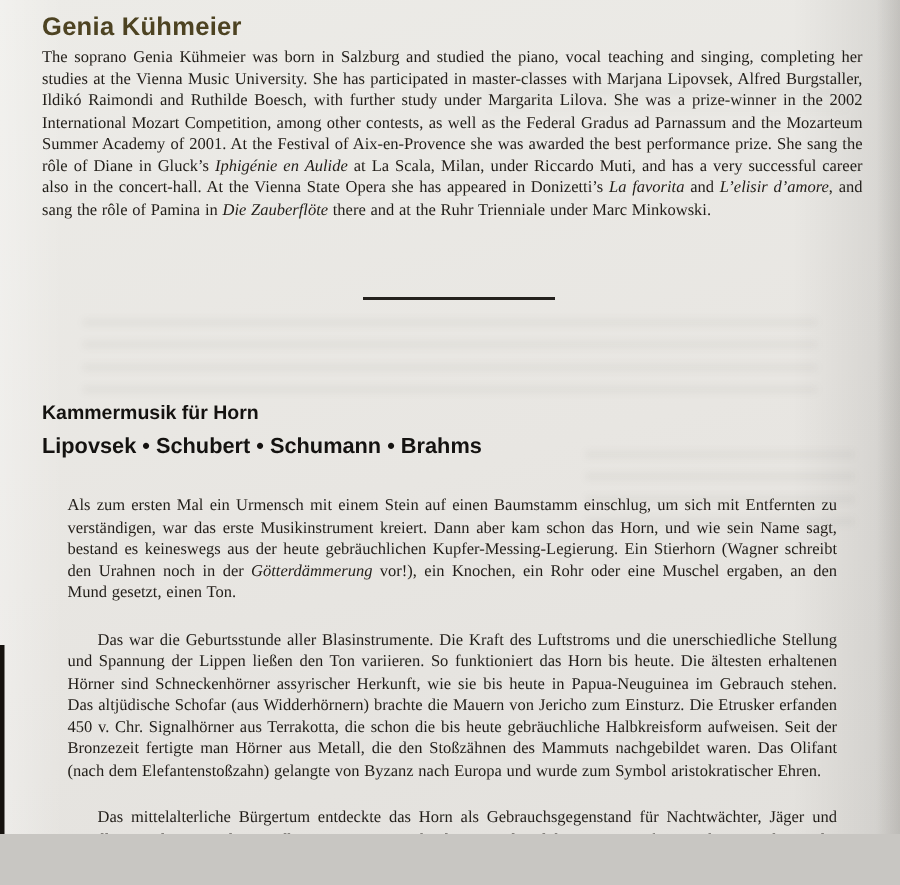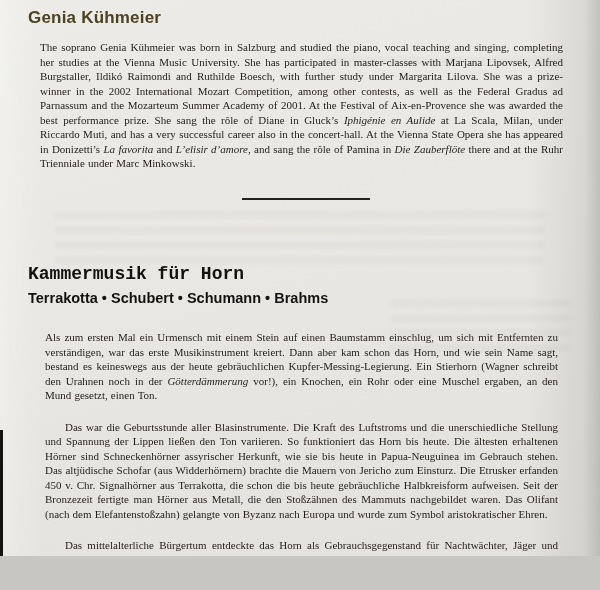--- a/index.html
+++ b/index.html
@@ -43,41 +43,41 @@
   
   .artist-section { position: absolute; top: 8px; left: 28px; right: 25px; }
   .artist-name {
     margin: 0 0 3px 0;
     font-family: "Liberation Sans", sans-serif;
     font-weight: bold;
     font-size: 17px; line-height: 20px;
     letter-spacing: 0.2px;
   }
   .body-text {
-    margin: 12px;
+    margin: 0;
     font-size: 11px; line-height: 14.5px;
     text-align: justify;
     word-spacing: 0.4px;
   }
   .body-text em { font-style: italic; }
 
   
   .divider {
     position: absolute; top: 198px; left: 242px;
     width: 128px; height: 2px;
     background: #24211d;
   }
 
   
   .program-section { position: absolute; top: 263px; left: 28px; right: 25px; }
   .program-title {
     margin: 0;
-    font-family: Liberation Mono, monospace;
+    font-family: Liberation Sans, sans-serif;
     font-weight: bold;
-    font-size: 18px; line-height: 23px;
+    font-size: 13px; line-height: 23px;
     color: #141210;
   }
   .program-composers {
     margin: 3px 0 0 0;
     font-family: "Liberation Sans", sans-serif;
     font-weight: bold;
     font-size: 14.5px; line-height: 18px;
     color: #141210;
   }
 
@@ -118,21 +118,21 @@
 
   <div class="artist-section">
     <h1 class="artist-name" style="color: rgb(77, 67, 34);">Genia Kühmeier</h1>
     <p class="body-text"><span>The soprano Genia Kühmeier was born in Salzburg and studied the piano, vocal teaching and singing, completing her studies at the Vienna Music University. She has participated in master-classes with Marjana Lipovsek, Alfred Burgstaller, Ildikó Raimondi and Ruthilde Boesch, with further study under Margarita Lilova. She was a prize-winner in the 2002 International Mozart Competition, among other contests, as well as the Federal Gradus ad Parnassum and the Mozarteum Summer Academy of 2001. At the Festival of Aix-en-Provence she was awarded the best performance prize. She sang the rôle of Diane in Gluck’s </span><em>Iphigénie en Aulide</em><span> at La Scala, Milan, under Riccardo Muti, and has a very successful career also in the concert-hall. At the Vienna State Opera she has appeared in Donizetti’s </span><em>La favorita</em><span> and </span><em>L’elisir d’amore</em><span>, and sang the rôle of Pamina in </span><em>Die Zauberflöte</em><span> there and at the Ruhr Trienniale under Marc Minkowski.</span></p>
   </div>
 
   <div class="divider"></div>
 
   <div class="program-section">
     <h2 class="program-title">Kammermusik für Horn</h2>
-    <h3 class="program-composers">Terrakotta • Schubert • Schumann • Brahms</h3>
+    <h3 class="program-composers">Lipovsek • Schubert • Schumann • Brahms</h3>
   </div>
 
   <div class="essay-section">
     <p class="body-text essay-paragraph"><span>Als zum ersten Mal ein Urmensch mit einem Stein auf einen Baumstamm einschlug, um sich mit Entfernten zu verständigen, war das erste Musikinstrument kreiert. Dann aber kam schon das Horn, und wie sein Name sagt, bestand es keineswegs aus der heute gebräuchlichen Kupfer-Messing-Legierung. Ein Stierhorn (Wagner schreibt den Urahnen noch in der </span><em>Götterdämmerung</em><span> vor!), ein Knochen, ein Rohr oder eine Muschel ergaben, an den Mund gesetzt, einen Ton.</span></p>
     <p class="body-text essay-paragraph indented"><span>Das war die Geburtsstunde aller Blasinstrumente. Die Kraft des Luftstroms und die unerschiedliche Stellung und Spannung der Lippen ließen den Ton variieren. So funktioniert das Horn bis heute. Die ältesten erhaltenen Hörner sind Schneckenhörner assyrischer Herkunft, wie sie bis heute in Papua-Neuguinea im Gebrauch stehen. Das altjüdische Schofar (aus Widderhörnern) brachte die Mauern von Jericho zum Einsturz. Die Etrusker erfanden 450 v. Chr. Signalhörner aus Terrakotta, die schon die bis heute gebräuchliche Halbkreisform aufweisen. Seit der Bronzezeit fertigte man Hörner aus Metall, die den Stoßzähnen des Mammuts nachgebildet waren. Das Olifant (nach dem Elefantenstoßzahn) gelangte von Byzanz nach Europa und wurde zum Symbol aristokratischer Ehren.</span></p>
     <p class="body-text essay-paragraph indented"><span>Das mittelalterliche Bürgertum entdeckte das Horn als Gebrauchsgegenstand für Nachtwächter, Jäger und Postillone. Als man die Jagdhörner zum Zweck der Signalproduktion zu verfeinern begann, hatte die Geburtsstunde des Horns als Musikinstrument geschlagen. Das Parforcejagdhorn, von den Hofkomponisten Ludwigs XIV. einfallsreich eingesetzt, ist noch bei Rossini in Verwendung.</span></p>
   </div>
 
   <div class="catalog-number">8.557471</div>
   <div class="page-number">8</div>

